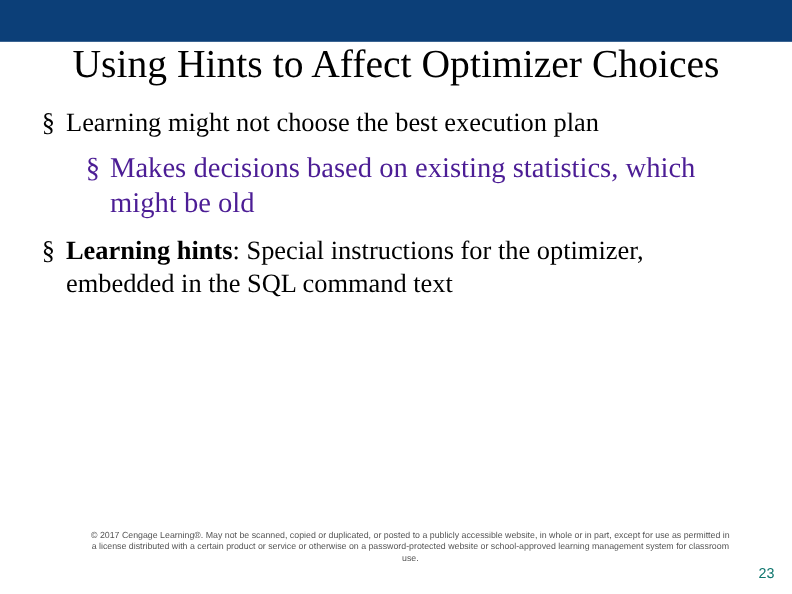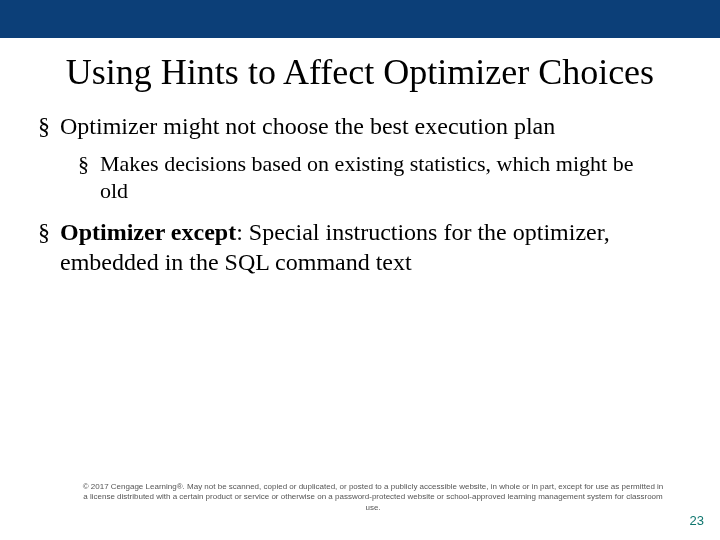--- a/index.html
+++ b/index.html
@@ -12,21 +12,20 @@
   .top-bar {
     width: 100%;
     height: 38px;
     background: #0c3f78;
   }
   .title {
     text-align: center;
     font-size: 36px;
     color: #000;
     line-height: 1.15;
-    margin-top: 14px;
     font-weight: normal;
   }
   .content {
     padding: 18px 38px 0 38px;
   }
   ul.level1 {
     list-style: none;
   }
   ul.level1 > li {
     position: relative;
@@ -42,22 +41,22 @@
     left: 0;
     top: 0;
   }
   ul.level2 {
     list-style: none;
     margin-top: 10px;
   }
   ul.level2 > li {
     position: relative;
     padding-left: 22px;
-    font-size: 22px;
-    color: #000000;
+    font-size: 26px;
+    color: #4c1d95;
     line-height: 1.22;
     margin-bottom: 8px;
     margin-left: 18px;
     padding-right: 20px;
   }
   ul.level2 > li::before {
     content: "§";
     position: absolute;
     left: 0;
     top: 0;
@@ -87,27 +86,27 @@
 </head>
 <body>
 
 <div class="top-bar"></div>
 
 <h1 class="title">Using Hints to Affect Optimizer Choices</h1>
 
 <div class="content">
   <ul class="level1">
     <li>
-      <span>Optimizer might not choose the best execution plan</span>
+      <span>Learning might not choose the best execution plan</span>
       <ul class="level2">
         <li>
           <span>Makes decisions based on existing statistics, which might be old</span>
         </li>
       </ul>
     </li>
     <li>
-      <span class="bold">Optimizer except</span><span>: Special instructions for the optimizer, embedded in the SQL command text</span>
+      <span class="bold">Learning hints</span><span>: Special instructions for the optimizer, embedded in the SQL command text</span>
     </li>
   </ul>
 </div>
 
 <div class="footer">© 2017 Cengage Learning®. May not be scanned, copied or duplicated, or posted to a publicly accessible website, in whole or in part, except for use as permitted in a license distributed with a certain product or service or otherwise on a password-protected website or school-approved learning management system for classroom use.</div>
 <div class="page-num">23</div>
 
 </body></html>

